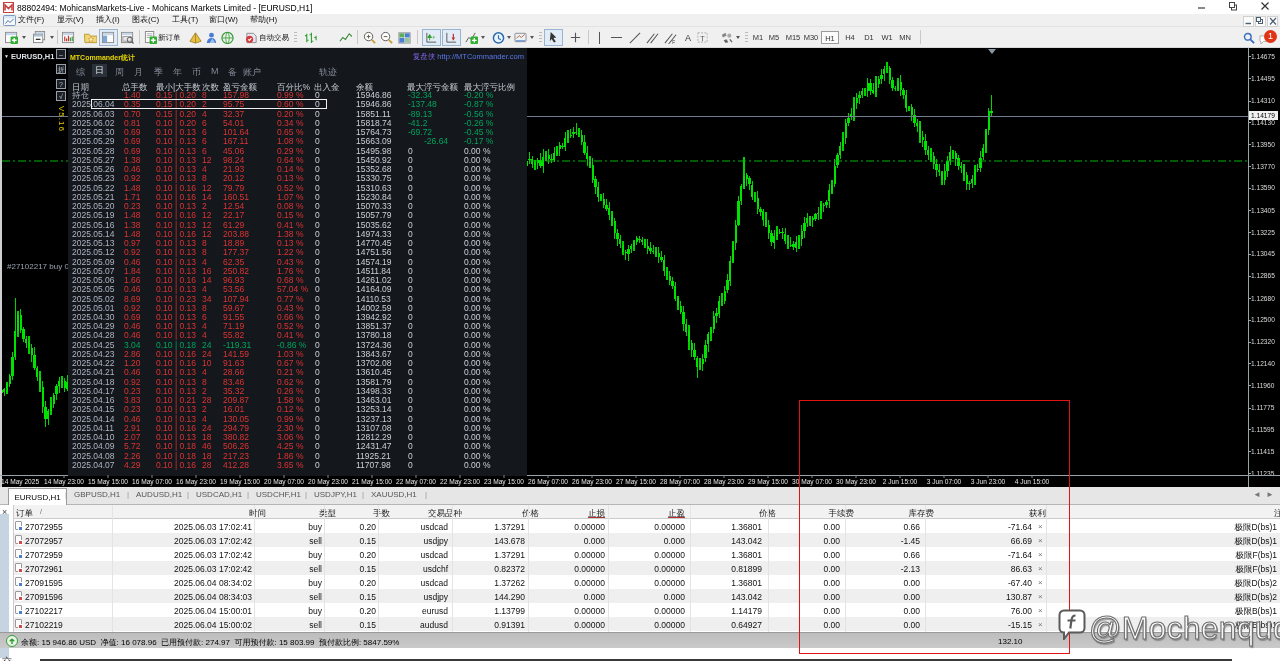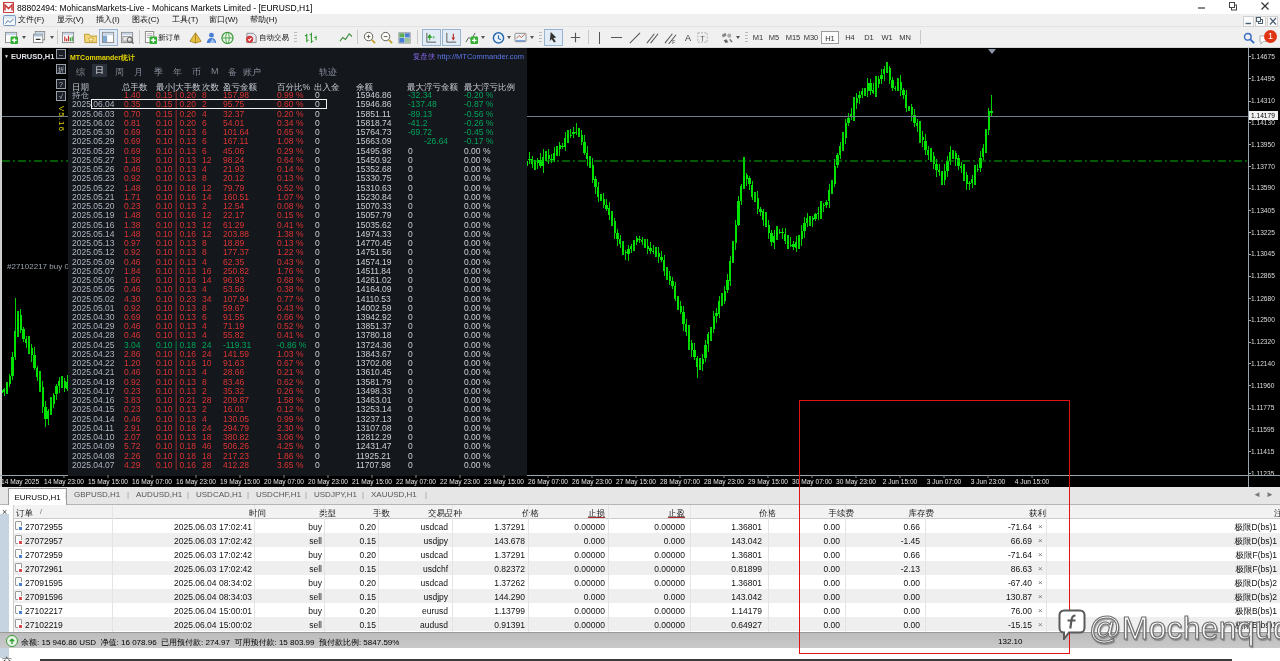--- a/index.html
+++ b/index.html
@@ -581,29 +581,29 @@
         <i style="left:288px;color:#ccd1d8">14261.02</i>
         <i style="left:340px;color:#ccd1d8">0</i>
         <i style="left:396px;color:#ccd1d8">0.00 %</i>
       </div>
 <div class="sr" style="top:236.2px">
         <i style="left:4px;color:#aeb6c2">2025.05.05</i>
         <i style="left:56px;color:#dc3434">0.46</i>
         <i style="left:88px;color:#dc3434">0.10 | 0.13</i>
         <i style="left:134px;color:#dc3434">4</i>
         <i style="left:155px;color:#dc3434">53.56</i>
-        <i style="left:209px;color:#dc3434">0.38 %</i>
+        <i style="left:209px;color:#dc3434">57.04 %</i>
         <i style="left:247px;color:#ccd1d8">0</i>
         <i style="left:288px;color:#ccd1d8">14164.09</i>
         <i style="left:340px;color:#ccd1d8">0</i>
         <i style="left:396px;color:#ccd1d8">0.00 %</i>
       </div>
 <div class="sr" style="top:245.5px">
         <i style="left:4px;color:#aeb6c2">2025.05.02</i>
-        <i style="left:56px;color:#dc3434">4.30</i>
+        <i style="left:56px;color:#dc3434">8.69</i>
         <i style="left:88px;color:#dc3434">0.10 | 0.23</i>
         <i style="left:134px;color:#dc3434">34</i>
         <i style="left:155px;color:#dc3434">107.94</i>
         <i style="left:209px;color:#dc3434">0.77 %</i>
         <i style="left:247px;color:#ccd1d8">0</i>
         <i style="left:288px;color:#ccd1d8">14110.53</i>
         <i style="left:340px;color:#ccd1d8">0</i>
         <i style="left:396px;color:#ccd1d8">0.00 %</i>
       </div>
 <div class="sr" style="top:254.7px">

